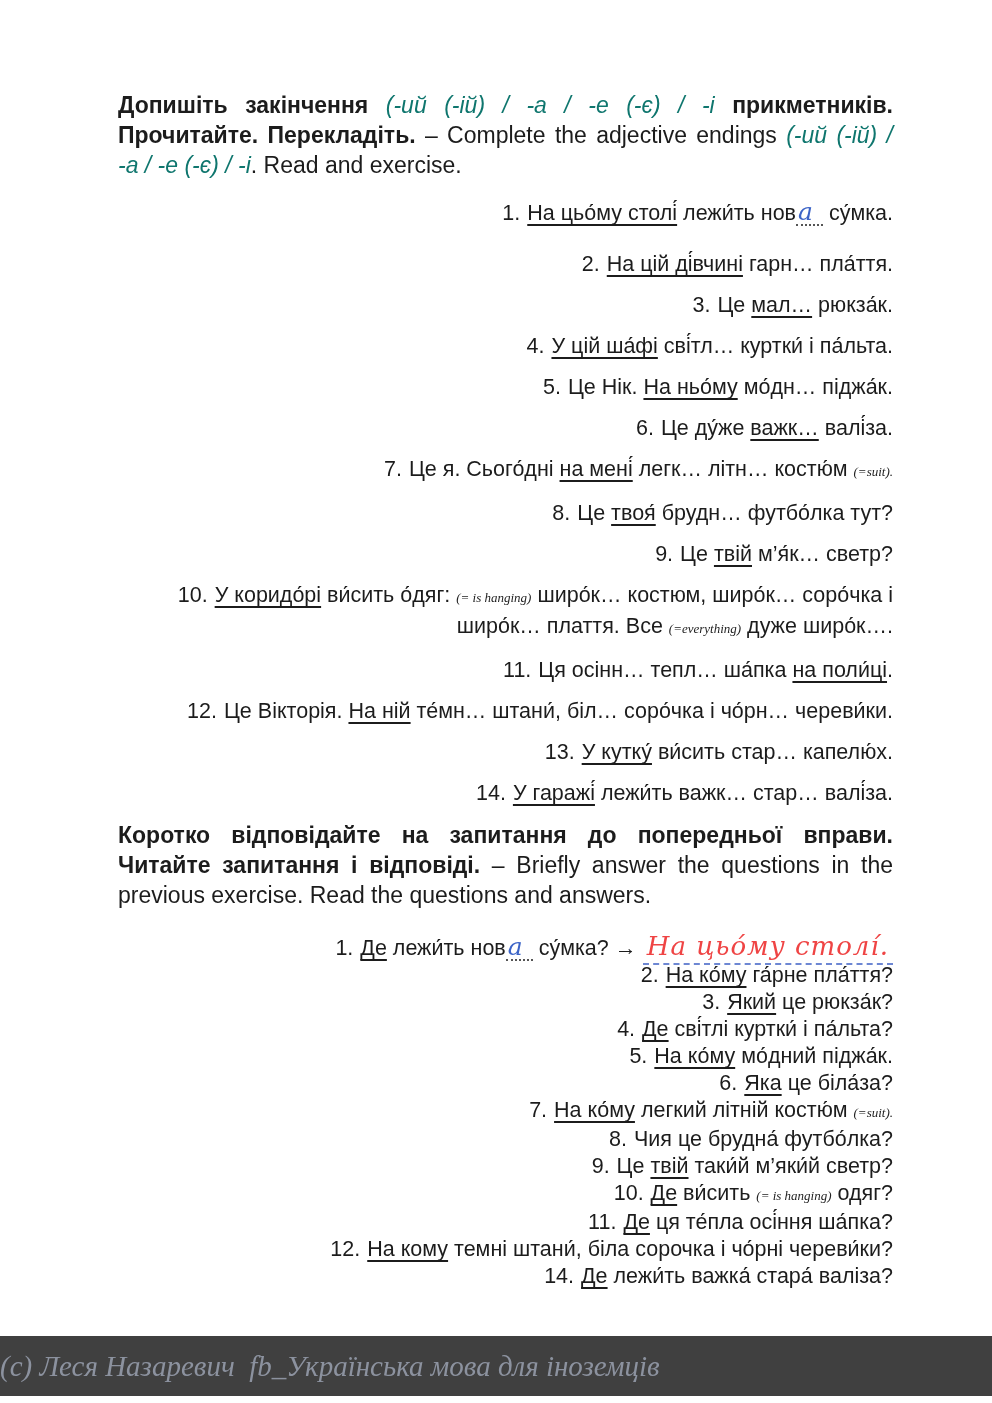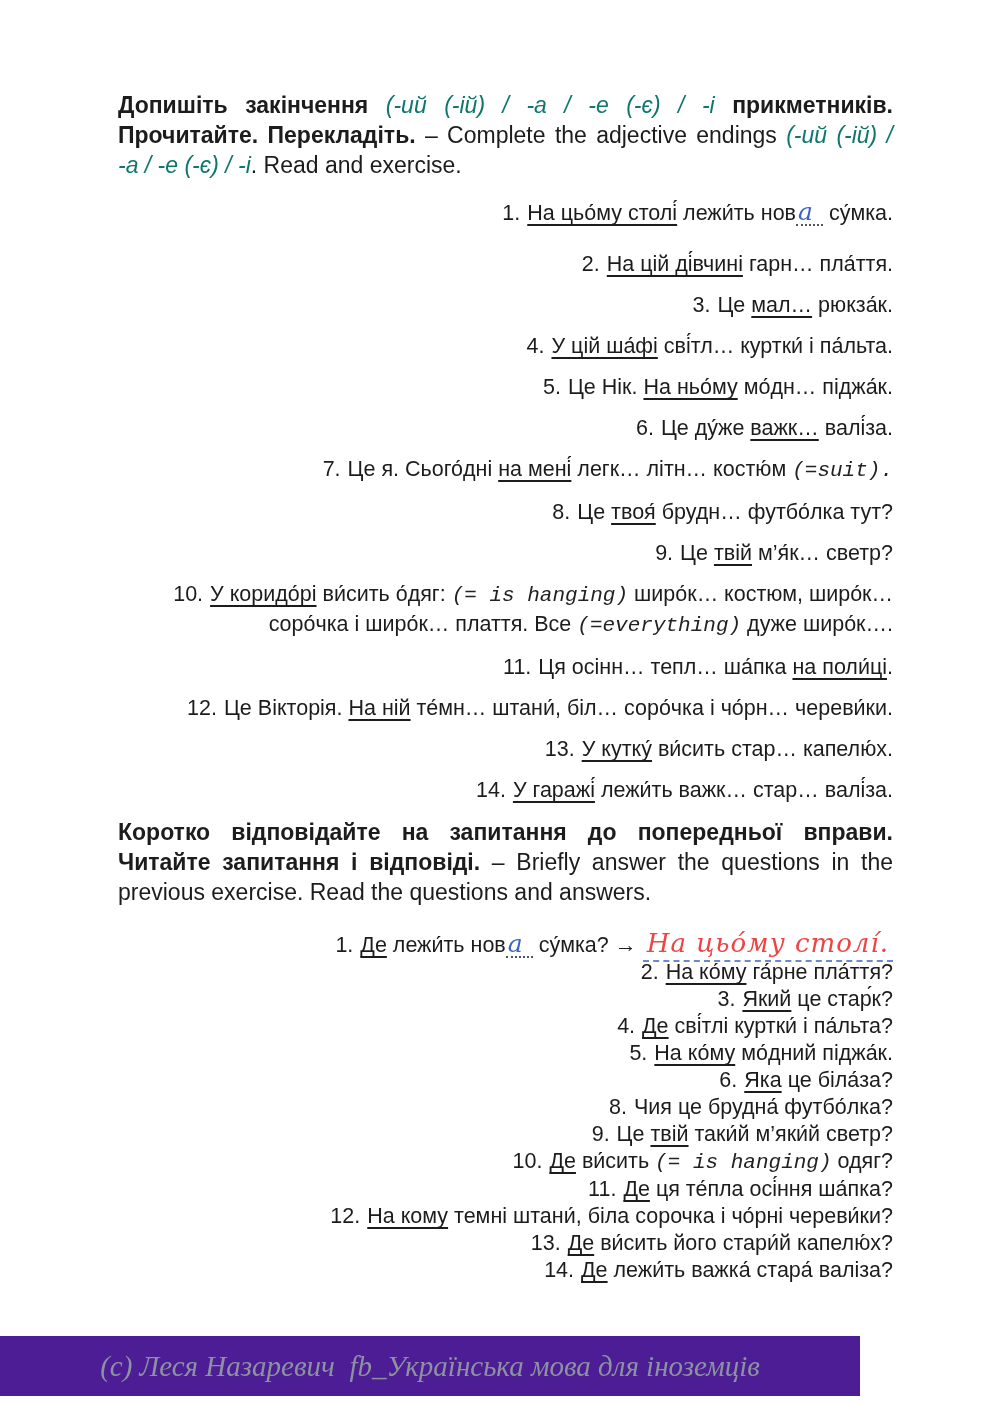--- a/index.html
+++ b/index.html
@@ -11,35 +11,35 @@
   .instruction{font-size:23px;line-height:30px;text-align:justify;margin:0 0 19px 0;}
   .instr2{margin:2px 0 23px 0;}
   .bold{font-weight:700;}
   .red-italic{color:#0f766e;font-style:italic;}
   .ex1{margin:0;}
   .item{font-size:21.5px;line-height:28px;padding-left:30px;text-indent:-30px;margin:0 0 13px 0;text-align:right;}
   .ex1 .item:first-child{margin-bottom:23px;}
   .ex2 .item{margin:0;line-height:27px;}
   .item-num{margin-right:7px;}
   .underlined{text-decoration:underline;text-underline-offset:4px;text-decoration-thickness:1.5px;}
-  .note{font-family:Liberation Mono, monospace;font-style:italic;font-size:21px;color:#222;margin-top:16px;}
+  .note{font-family:Liberation Serif, serif;font-style:italic;font-size:13px;color:#222;margin-top:16px;}
   .hand{
     font-family:"DejaVu Serif",serif;font-style:italic;color:#3c64c7;
     font-size:25px;line-height:1;
   }
   .blank{display:inline-block;text-indent:0;border-bottom:2.5px dotted #555;padding:0 10px 0 2px;vertical-align:baseline;}
   .answer{
     font-family:"DejaVu Serif",serif;font-style:italic;color:#ef4444;
     font-size:26px;line-height:1;letter-spacing:1px;
     border-bottom:2px dashed #6d87d3;padding:0 4px 2px 4px;
   }
   .arrow{font-size:22px;}
   .footer{
-    position:absolute;left:0;top:1336px;width:860px;height:60px;background:#4c1d95;
-    display:flex;align-items:center;justify-content:center;
+    position:absolute;left:0;top:1336px;width:992px;height:60px;background:#404040;
+    display:flex;align-items:center;
   }
   .footer-text{
     font-family:"Liberation Serif",serif;font-style:italic;font-size:29px;
     color:#8c929f;white-space:pre;
   }
 </style>
 </head>
 <body>
 
 <div class="content">
@@ -57,29 +57,29 @@
       <div class="item"><span class="item-num">10.</span><span class="underlined">У коридо́рі</span><span> ви́сить о́дяг: </span><span class="note">(= is hanging)</span><span> широ́к… костюм, широ́к… соро́чка і широ́к… плаття. Все </span><span class="note">(=everything)</span><span> дуже широ́к….</span></div>
       <div class="item"><span class="item-num">11.</span><span>Ця осінн… тепл… ша́пка </span><span class="underlined">на поли́ці</span><span>.</span></div>
       <div class="item"><span class="item-num">12.</span><span>Це Вікторія. </span><span class="underlined">На ній</span><span> те́мн… штани́, біл… соро́чка і чо́рн… череви́ки.</span></div>
       <div class="item"><span class="item-num">13.</span><span class="underlined">У кутку́</span><span> ви́сить стар… капелю́х.</span></div>
       <div class="item"><span class="item-num">14.</span><span class="underlined">У гаражі́</span><span> лежи́ть важк… стар… валі́за.</span></div>
     </div>
   <p class="instruction instr2"><span class="bold">Коротко відповідайте на запитання до попередньої вправи. Читайте запитання і відповіді.</span><span> – Briefly answer the questions in the previous exercise. Read the questions and answers.</span></p>
   <div class="ex2">
       <div class="item"><span class="item-num">1.</span><span class="underlined">Де</span><span> лежи́ть нов</span><span class="hand blank">а</span><span> су́мка? </span><span class="arrow">→</span><span> </span><span class="answer">На цьо́му столі́.</span></div>
       <div class="item"><span class="item-num">2.</span><span class="underlined">На ко́му</span><span> га́рне пла́ття?</span></div>
-      <div class="item"><span class="item-num">3.</span><span class="underlined">Який</span><span> це стар́к?</span></div>
+      <div class="item"><span class="item-num">3.</span><span class="underlined">Який</span><span> це рюкза́к?</span></div>
       <div class="item"><span class="item-num">4.</span><span class="underlined">Де</span><span> сві́тлі куртки́ і па́льта?</span></div>
       <div class="item"><span class="item-num">5.</span><span class="underlined">На ко́му</span><span> мо́дний піджа́к.</span></div>
       <div class="item"><span class="item-num">6.</span><span class="underlined">Яка</span><span> це біла́за?</span></div>
+      <div class="item"><span class="item-num">7.</span><span class="underlined">На ко́му</span><span> легкий літній костю́м </span><span class="note">(=suit).</span></div>
       <div class="item"><span class="item-num">8.</span><span>Чия це брудна́ футбо́лка?</span></div>
       <div class="item"><span class="item-num">9.</span><span>Це </span><span class="underlined">твій</span><span> таки́й м’яки́й светр?</span></div>
       <div class="item"><span class="item-num">10.</span><span class="underlined">Де</span><span> ви́сить </span><span class="note">(= is hanging)</span><span> одяг?</span></div>
       <div class="item"><span class="item-num">11.</span><span class="underlined">Де</span><span> ця те́пла осі́ння ша́пка?</span></div>
       <div class="item"><span class="item-num">12.</span><span class="underlined">На кому</span><span> темні штани́, біла сорочка і чо́рні череви́ки?</span></div>
-      <div class="item"><span class="item-num">13.</span><span class="underlined">Де</span><span> ви́сить його стари́й капелю́х?</span></div>
       <div class="item"><span class="item-num">14.</span><span class="underlined">Де</span><span> лежи́ть важка́ стара́ валіза?</span></div>
     </div>
 </div>
 
 <div class="footer">
   <span class="footer-text">(с) Леся Назаревич  fb_Українська мова для іноземців</span>
 </div>
 
 </body></html>

